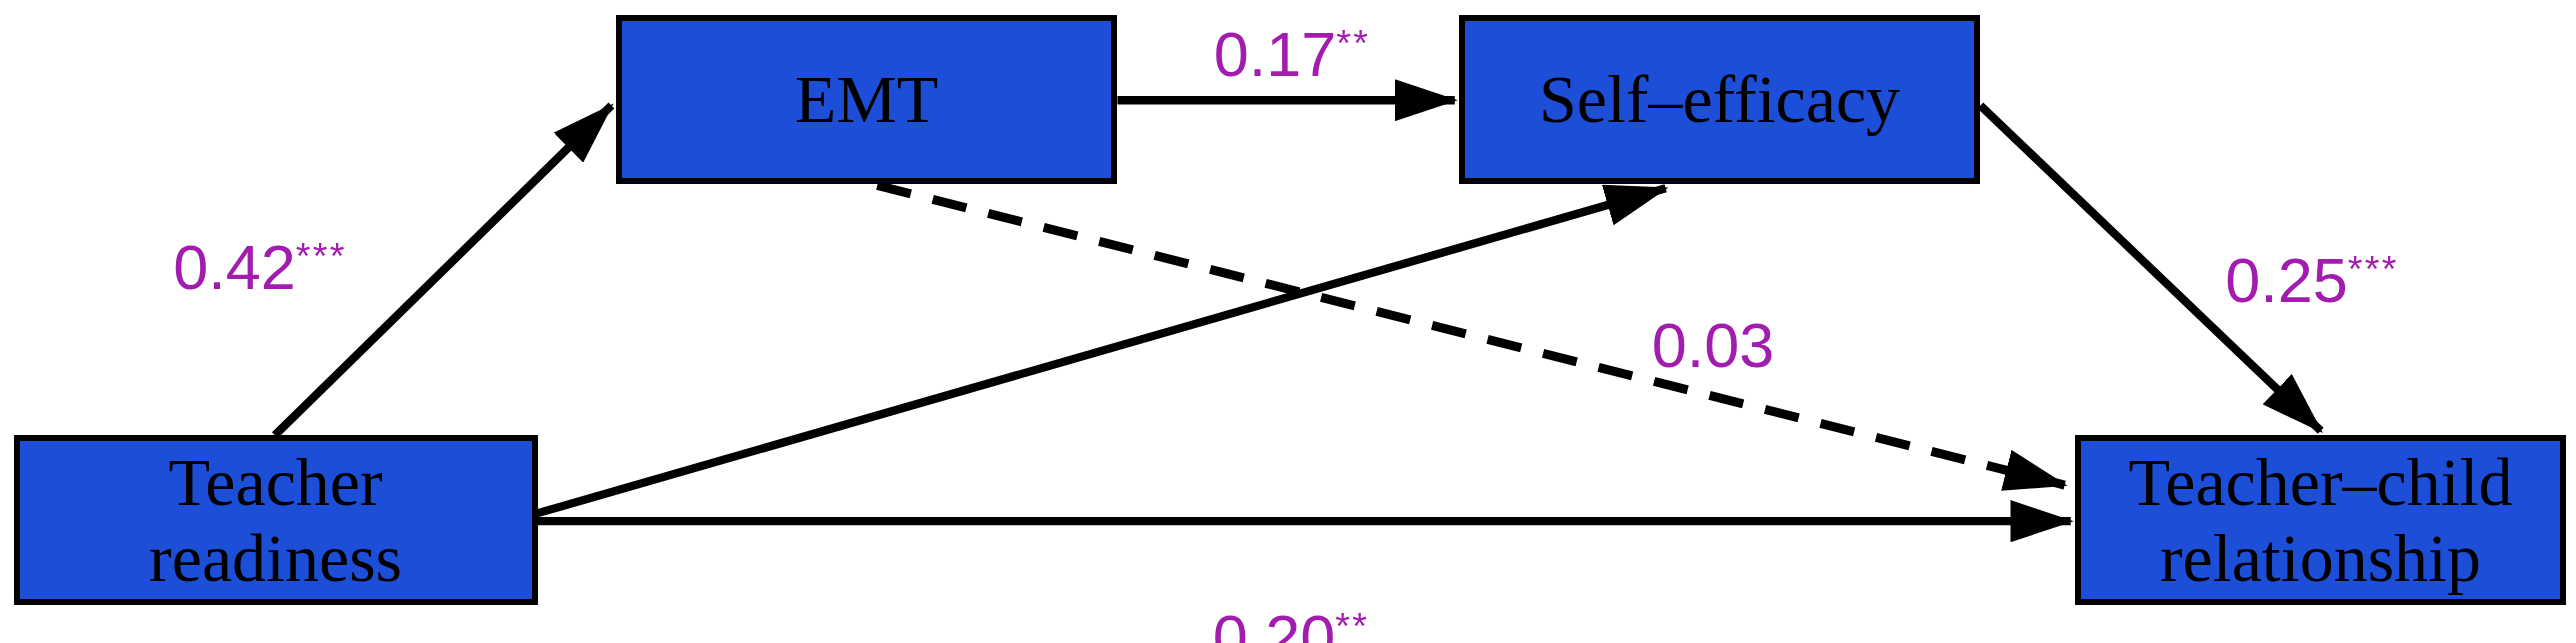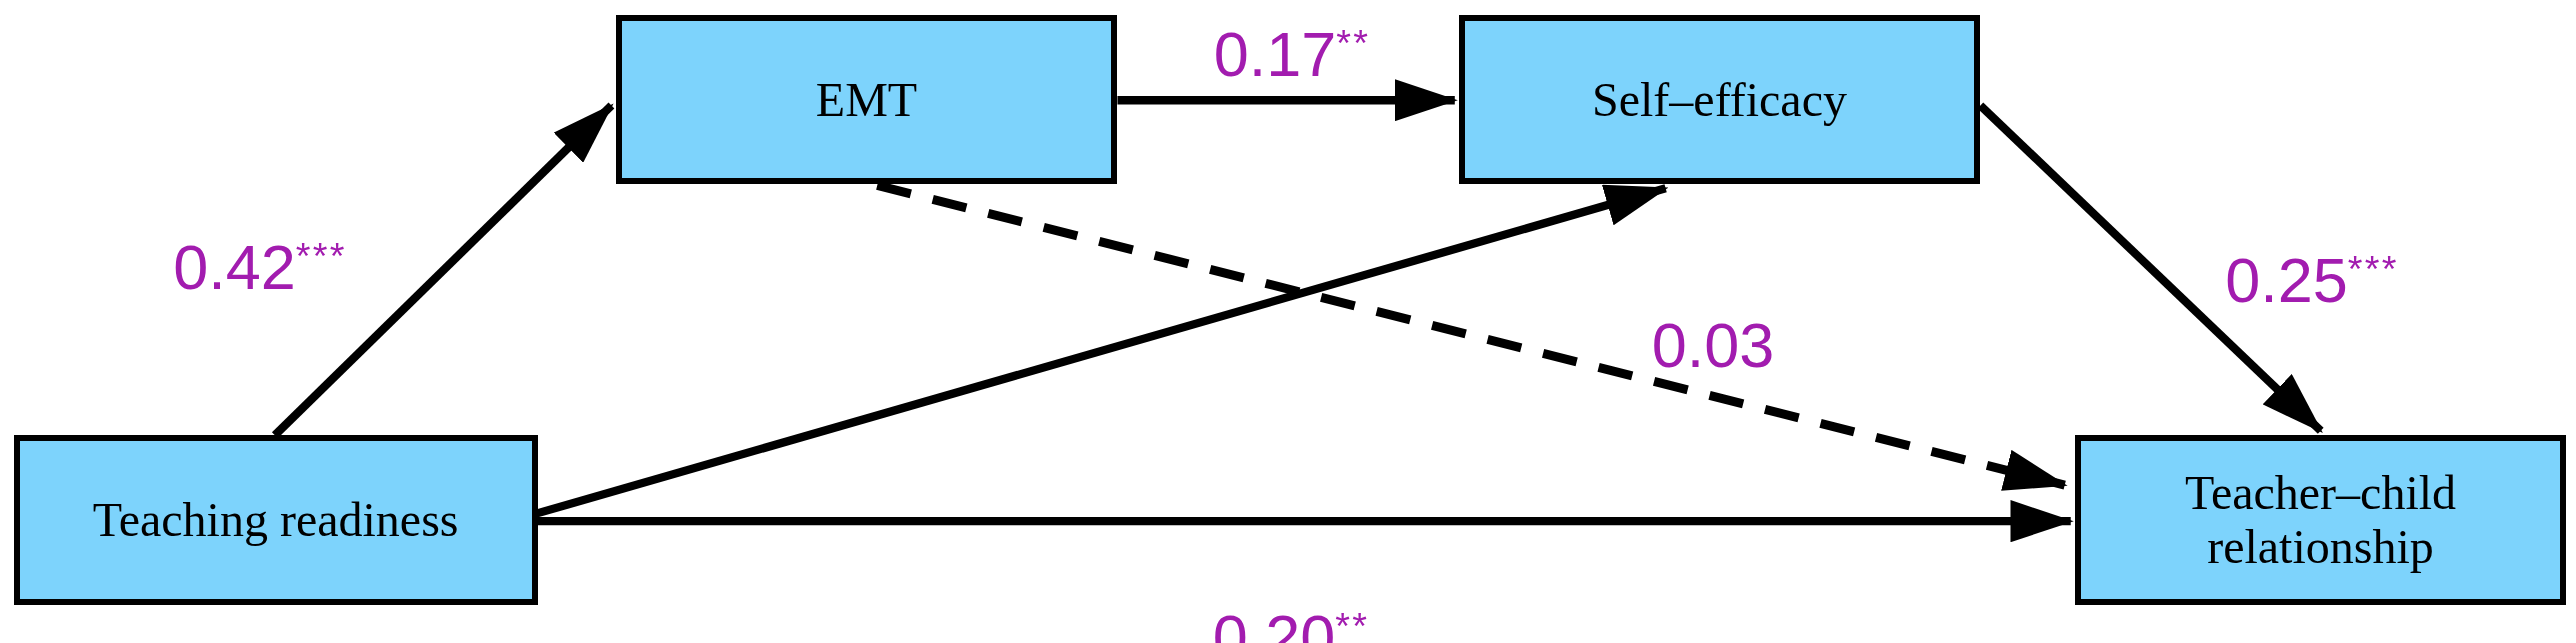--- a/index.html
+++ b/index.html
@@ -19,26 +19,26 @@
     position: absolute;
     left: 0;
     top: 0;
     width: 2576px;
     height: 644px;
   }
   .node {
     position: absolute;
     box-sizing: border-box;
     border: 6.8px solid #000000;
-    background: #7dd3fc;
+    background: #1d4ed8;
     display: flex;
     align-items: center;
     justify-content: center;
     text-align: center;
-    font-size: 48px;
+    font-size: 68px;
     line-height: 1.12;
     color: #000000;
     font-family: "Liberation Serif", serif;
   }
   .node-emt            { left: 616px;  top: 15px;  width: 501px; height: 169px; }
   .node-self-efficacy  { left: 1459px; top: 15px;  width: 521px; height: 169px; }
   .node-teaching       { left: 13.6px;   top: 435px; width: 524px; height: 170px; }
   .node-teacher-child  { left: 2075px; top: 435px; width: 491px; height: 170px; }
   .node .node-label { padding: 0 15px; }
   .coef {
@@ -89,21 +89,21 @@
 
   <div class="node node-emt">
     <span class="node-label">EMT</span>
   </div>
 
   <div class="node node-self-efficacy">
     <span class="node-label">Self–efficacy</span>
   </div>
 
   <div class="node node-teaching">
-    <span class="node-label">Teaching readiness</span>
+    <span class="node-label">Teacher readiness</span>
   </div>
 
   <div class="node node-teacher-child">
     <span class="node-label">Teacher–child relationship</span>
   </div>
 
   <div class="coef coef-tr-emt">
     <span>0.42</span><sup>***</sup>
   </div>
 

